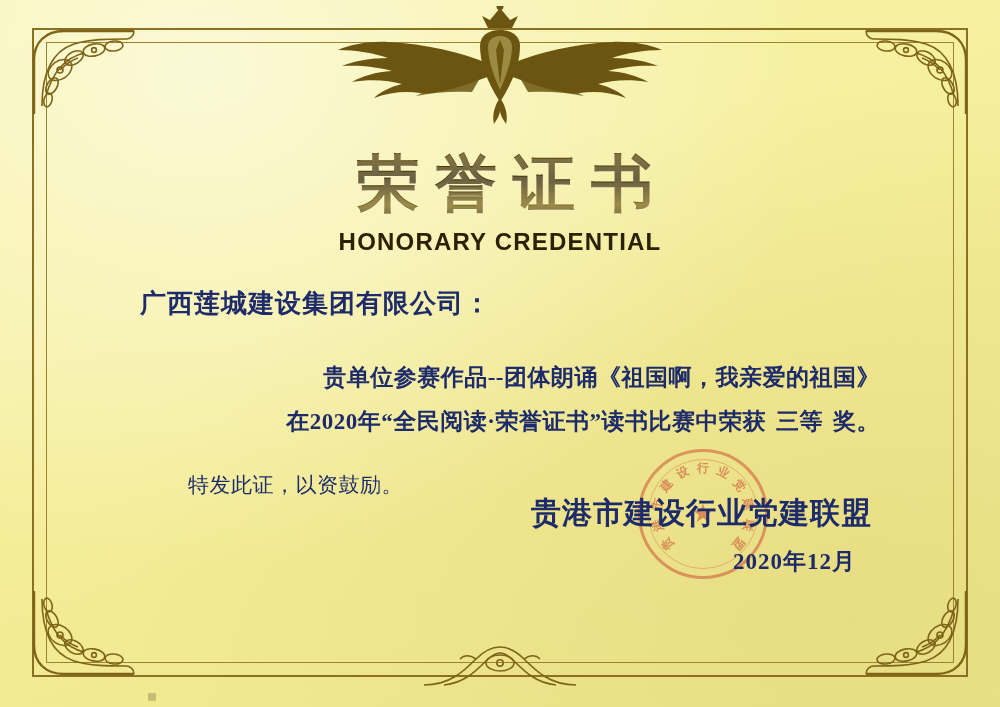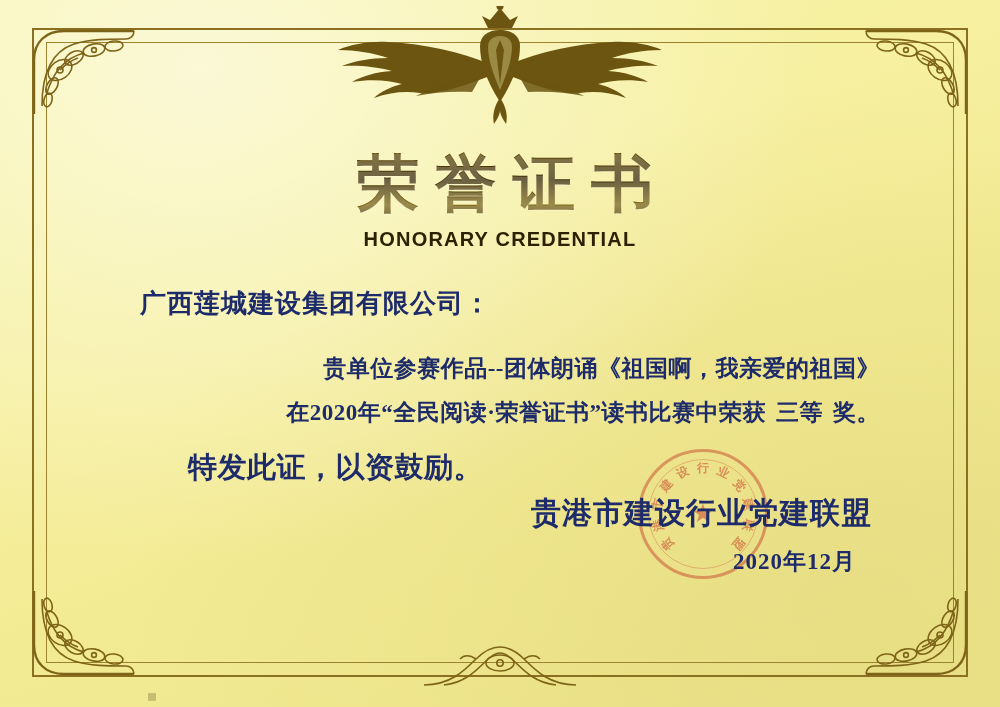--- a/index.html
+++ b/index.html
@@ -110,62 +110,62 @@
     text-shadow: 0 1px 0 rgba(255,255,255,0.25);
     padding-left: 10px;
   }
   .title-en {
     position: absolute;
     left: 0;
     right: 0;
     top: 228px;
     text-align: center;
     font-family: "Liberation Sans", sans-serif;
-    font-size: 20px;
+    font-size: 24px;
     font-weight: bold;
     letter-spacing: 1.2px;
     color: #2c2102;
   }
 
   
   .body-text {
     position: absolute;
     left: 140px;
     right: 120px;
     top: 286px;
   }
   .recipient {
     font-size: 26px;
     color: #1d2b6b;
     letter-spacing: 1px;
-    margin-bottom: 26px;
+    margin-bottom: 35px;
     font-family: "Liberation Serif", serif;
     font-weight: bold;
   }
   .para {
     font-size: 23px;
     color: #1d2b6b;
     line-height: 1.9;
     font-family: "Liberation Serif", serif;
     font-weight: bold;
     letter-spacing: 0.5px;
     text-align: right;
   }
   .para.indent { text-indent: 48px; }
   .para .award {
     display: inline-block;
     padding: 0 10px;
   }
   .closing {
-    margin-top: 14px;
+    margin-top: 28px;
     text-indent: 48px;
-    font-size: 29px;
+    font-size: 21px;
     color: #1d2b6b;
     font-family: "Liberation Serif", serif;
-    font-weight: bold;
+    font-weight: normal;
     letter-spacing: 0.5px;
   }
 
   
   .signature {
     position: absolute;
     right: 128px;
     bottom: 130px;
     text-align: right;
     color: #1d2b6b;

